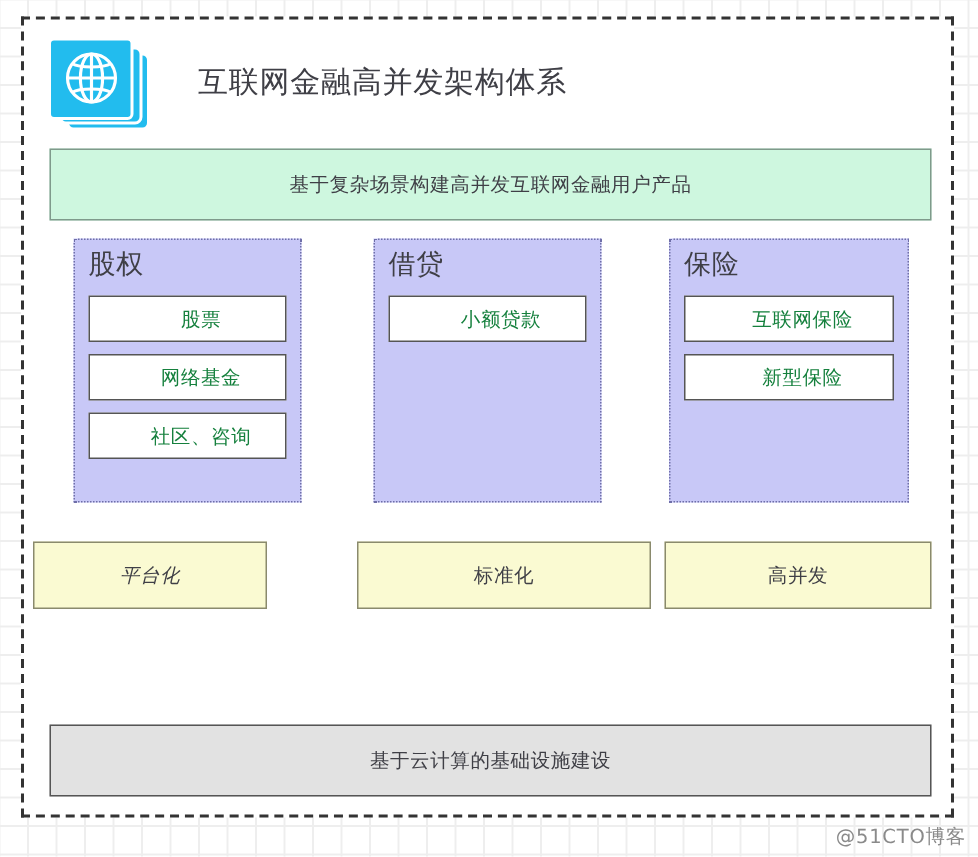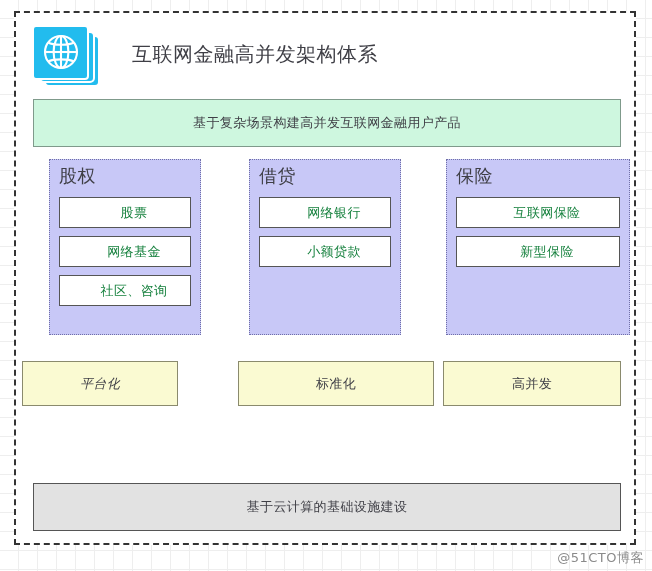--- a/index.html
+++ b/index.html
@@ -99,21 +99,21 @@
   .domain-col {
     position: absolute;
     box-sizing: border-box;
     background: #C8C8F7;
     border: 1px dotted #6f6fa8;
     top: 146px;
     height: 176px;
   }
   #col-equity    { left: 33px;  width: 152px; }
   #col-lending   { left: 233px; width: 152px; }
-  #col-insurance { left: 430px; width: 184px; }
+  #col-insurance { left: 430px; width: 160px; }
 
   .domain-title {
     position: absolute;
     left: 9px;
     top: 4px;
     font-size: 18px;
     color: #3f3f46;
     letter-spacing: 0.5px;
   }
   .domain-items {
@@ -215,21 +215,20 @@
     <div class="domain-items">
       <div class="domain-item">股票</div>
       <div class="domain-item">网络基金</div>
       <div class="domain-item">社区、咨询</div>
     </div>
   </div>
 
   <div class="domain-col" id="col-lending">
     <div class="domain-title">借贷</div>
     <div class="domain-items">
-      <div class="domain-item">网络银行</div>
       <div class="domain-item">小额贷款</div>
     </div>
   </div>
 
   <div class="domain-col" id="col-insurance">
     <div class="domain-title">保险</div>
     <div class="domain-items">
       <div class="domain-item">互联网保险</div>
       <div class="domain-item">新型保险</div>
     </div>

